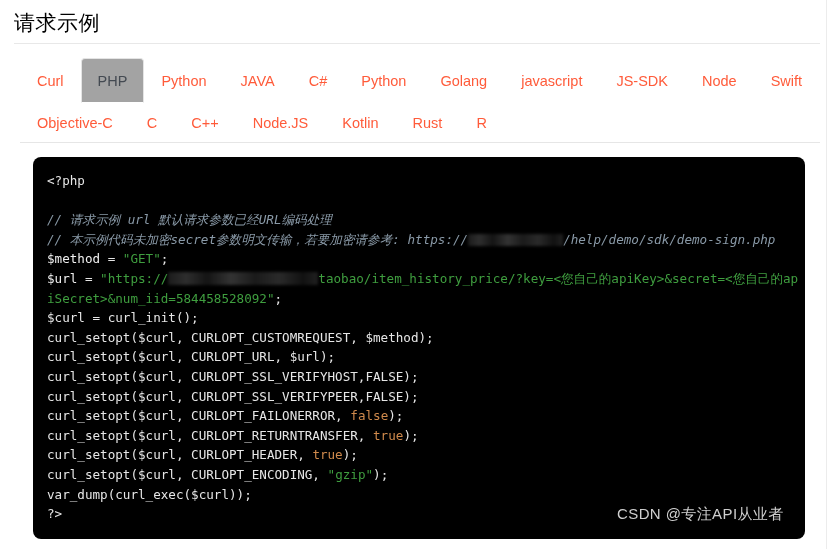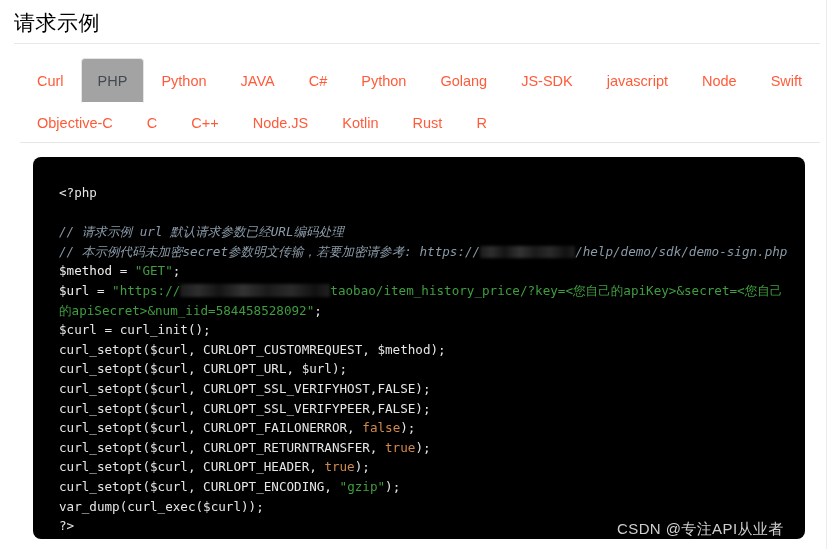--- a/index.html
+++ b/index.html
@@ -86,21 +86,21 @@
     overflow: hidden;
     padding: 14px 0 10px 14px;
   }
   .code {
     font-family: "DejaVu Sans Mono", "Liberation Mono", monospace;
     font-size: 12.6px;
     line-height: 19.6px;
     color: #e6e6e6;
     white-space: pre-wrap;
     word-break: break-all;
-    margin: 12px;
+    margin: 0;
   }
   .code .blank { display: block; height: 19.6px; }
   .ln { display: block; }
   .cmt { color: #8a9aa8; font-style: italic; }
   .str { color: #3f9e3f; }
   .var { color: #f0f0f0; }
   .kw  { color: #d08a4c; }
   .plain { color: #e6e6e6; }
   .redact {
     display: inline-block;
@@ -108,21 +108,21 @@
     background: linear-gradient(90deg,#1b1b1b 0%,#2e2e2e 12%,#141414 26%,#333 42%,#1a1a1a 58%,#2a2a2a 74%,#111 90%,#202020 100%);
     filter: blur(1.4px);
     border-radius: 1px;
   }
   .redact.r1 { width: 95px; height: 12px; }
   .redact.r2 { width: 150px; height: 13px; }
 
   
   .watermark {
     position: absolute;
-    left: 617px; top: 519px;
+    left: 617px; top: 504px;
     font-size: 15px;
     line-height: 20px;
     color: #cfcfcf;
     white-space: nowrap;
     letter-spacing: 0.4px;
   }
 
   
   .right-edge {
     position: absolute;
@@ -142,22 +142,22 @@
 
   <div class="tabs-wrap">
     <div class="tab-row row1">
       <div class="tab">Curl</div>
       <div class="tab active">PHP</div>
       <div class="tab">Python</div>
       <div class="tab">JAVA</div>
       <div class="tab">C#</div>
       <div class="tab">Python</div>
       <div class="tab">Golang</div>
+      <div class="tab">javascript</div>
       <div class="tab">JS-SDK</div>
-      <div class="tab">javascript</div>
       <div class="tab">Node</div>
       <div class="tab">Swift</div>
     </div>
     <div class="tab-row row2">
       <div class="tab">Objective-C</div>
       <div class="tab">C</div>
       <div class="tab">C++</div>
       <div class="tab">Node.JS</div>
       <div class="tab">Kotlin</div>
       <div class="tab">Rust</div>

